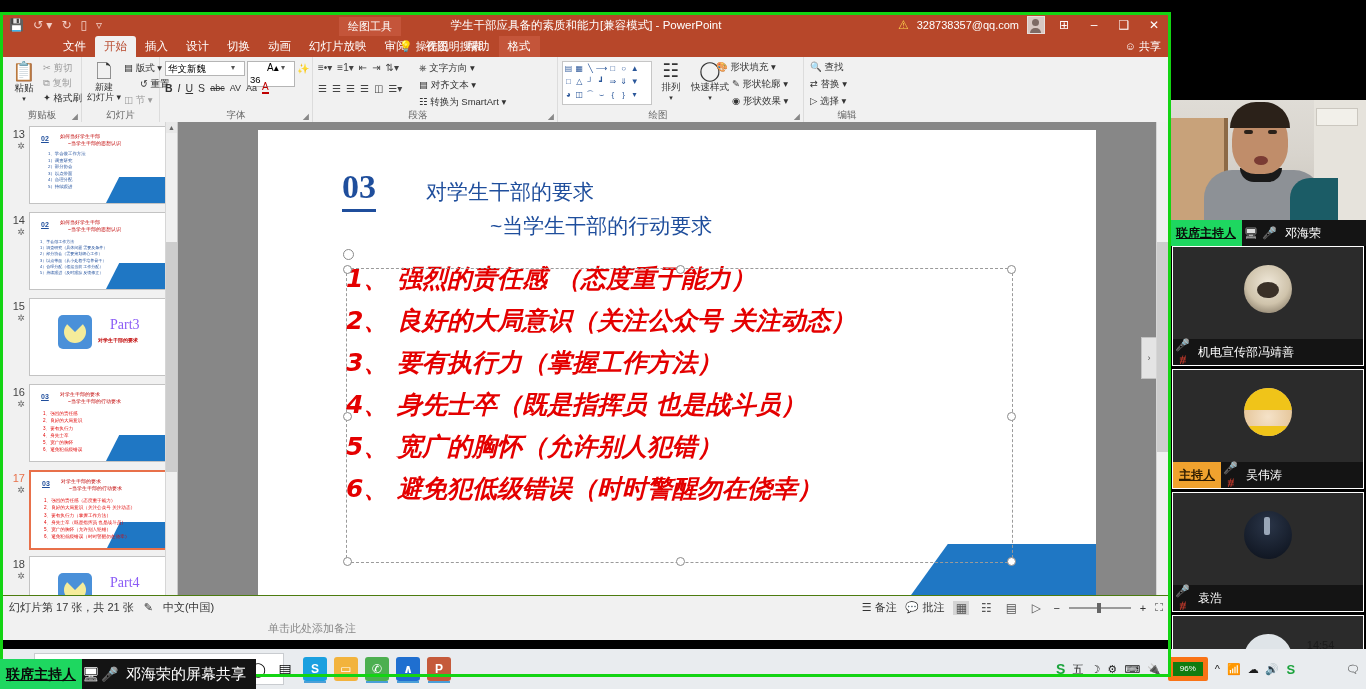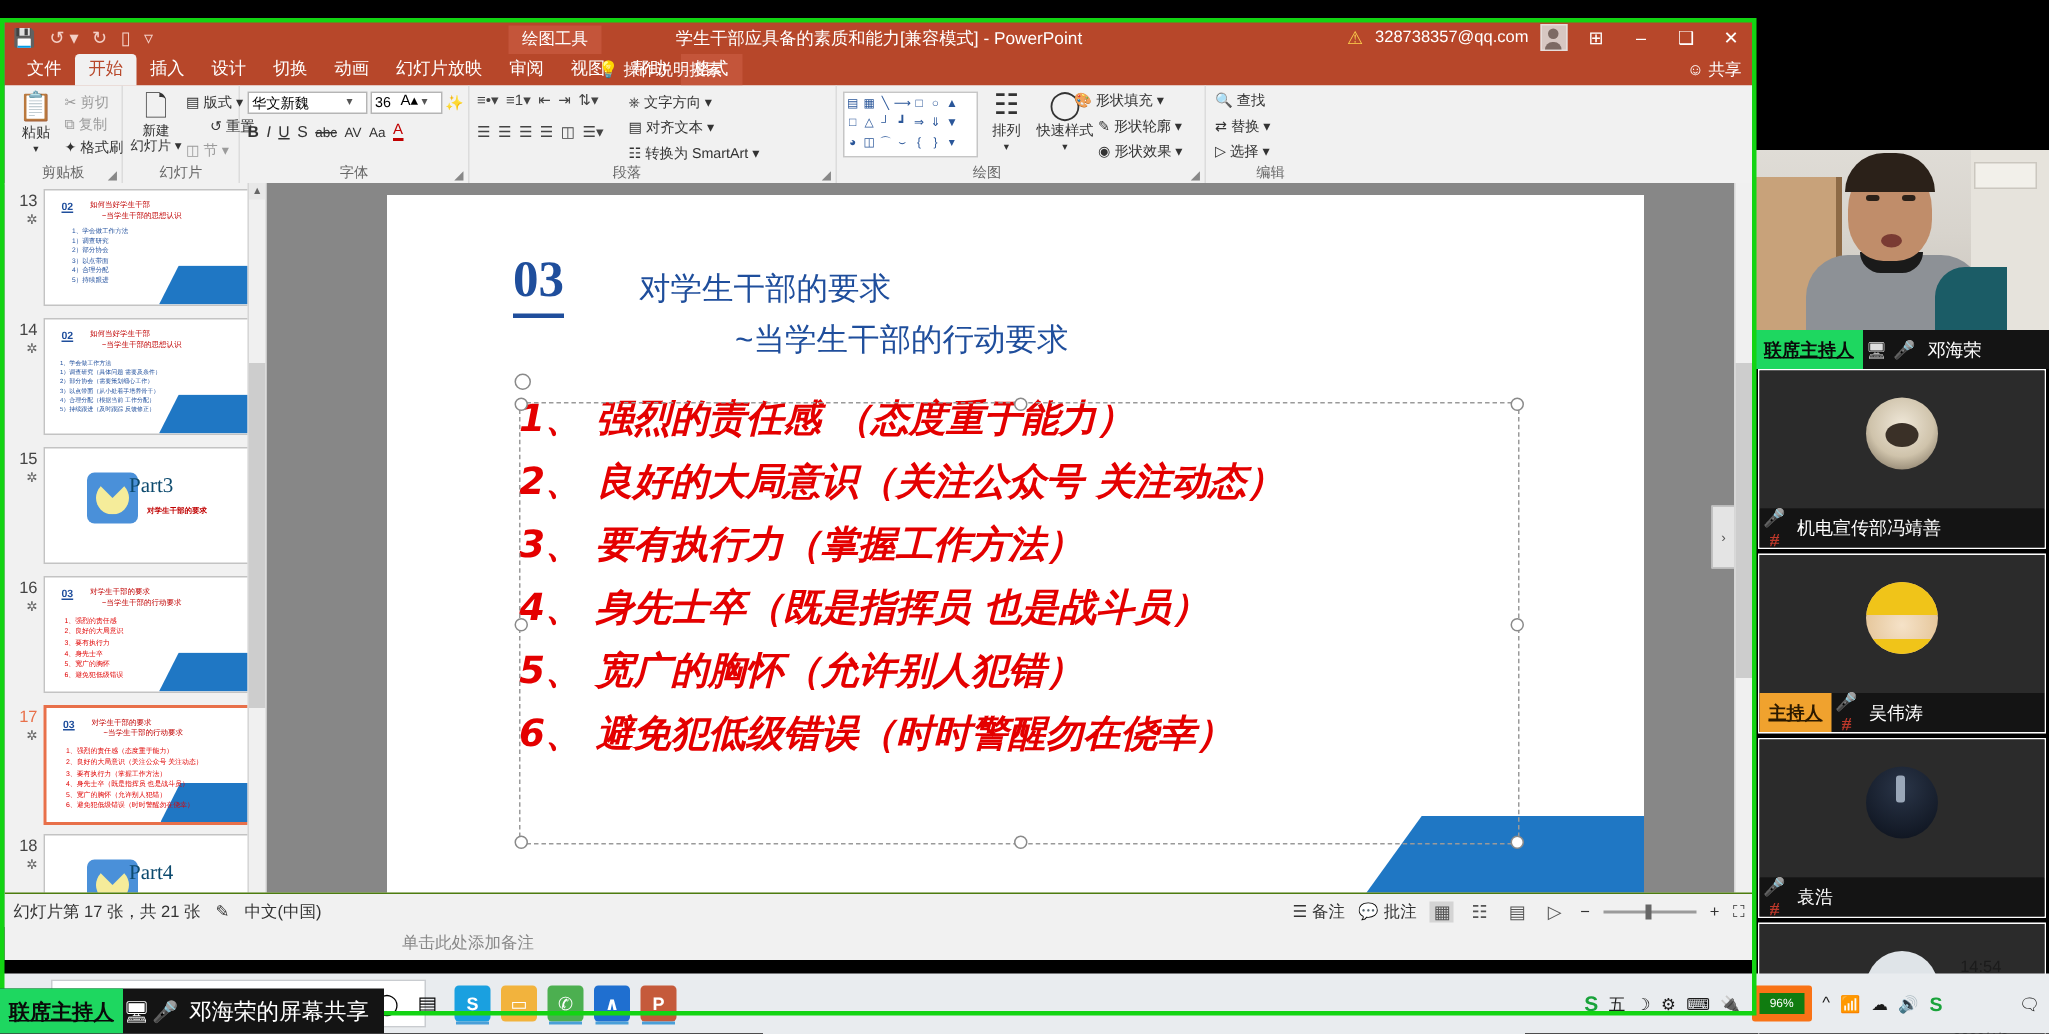--- a/index.html
+++ b/index.html
@@ -19,37 +19,37 @@
   .ctx-tab-label{position:absolute;left:336px;top:3px;width:62px;text-align:center;font-size:11px;color:#fff;background:#c4553a;height:19px;line-height:19px;}
   .wintitle{position:absolute;left:0;right:0;top:4px;text-align:center;font-size:11.5px;color:#fff;}
   .tb-right{position:absolute;right:4px;top:2px;display:flex;align-items:center;gap:8px;font-size:11px;color:#fff;}
   .warn-ico{color:#ffd34d;font-size:12px;}
   .acct{width:16px;height:16px;background:#d7c7c2;border:1px solid #e6dedb;position:relative;}
   .acct:after{content:"";position:absolute;left:4px;top:2px;width:7px;height:7px;border-radius:50%;background:#7d6a64;}
   .acct:before{content:"";position:absolute;left:2px;bottom:0;width:11px;height:5px;border-radius:5px 5px 0 0;background:#7d6a64;}
   .wbtn{width:22px;text-align:center;cursor:default;font-size:12px;}
 
   
-  .tabbar{position:relative;height:21px;background:#b7472a;}
+  .tabbar{position:relative;height:21px;background:#b7472a;padding-left:45px;}
   .tabs{display:flex;align-items:flex-end;height:21px;padding-left:6px;}
   .tab{font-size:11.5px;color:#fff;padding:0 9px;height:21px;line-height:21px;white-space:nowrap;}
   .tab.active{background:#f1f1f1;color:#b7472a;border-radius:3px 3px 0 0;}
   .tab.ctx{background:#c4553a;}
   .tellme{position:absolute;left:396px;top:3px;font-size:11px;color:#fff;display:flex;gap:3px;align-items:center;}
   .share-lnk{position:absolute;right:8px;top:3px;font-size:11px;color:#fff;}
 
   
   .ribbon{position:relative;height:65px;background:#f1f1f1;border-bottom:1px solid #d2d2d2;}
   .grp{position:absolute;top:0;height:65px;border-right:1px solid #dcdcdc;}
   .grp .gtitle{position:absolute;bottom:0;left:0;right:0;text-align:center;font-size:9.5px;color:#666;}
   .bigbtn{position:absolute;text-align:center;font-size:9.5px;color:#333;}
   .bigbtn .gly{display:block;font-size:19px;line-height:21px;}
   .smallitem{position:absolute;font-size:9.5px;color:#333;white-space:nowrap;}
   .fontname{position:absolute;left:0;top:4px;width:80px;height:15px;background:#fff;border:1px solid #b5b5b5;font-size:9.5px;padding:1px 2px;box-sizing:border-box;}
-  .fontsize{position:absolute;left:82px;top:4px;width:48px;height:15px;background:#fff;border:1px solid #b5b5b5;font-size:9.5px;padding:1px 2px;box-sizing:border-box;}
+  .fontsize{position:absolute;left:82px;top:4px;width:48px;height:15px;background:#fff;border:1px solid #b5b5b5;font-size:9.5px;padding:12px 2px;box-sizing:border-box;}
   .fmtrow{position:absolute;left:0;top:24px;display:flex;gap:5px;font-size:10.5px;color:#333;align-items:center;}
   .parrow{position:absolute;display:flex;gap:5px;font-size:10px;color:#444;align-items:center;}
   .shapegrid{position:absolute;left:4px;top:4px;width:88px;height:42px;background:#fff;border:1px solid #c6c6c6;display:grid;grid-template-columns:repeat(8,1fr);grid-auto-rows:13px;font-size:8px;color:#2a5699;align-items:center;justify-items:center;overflow:hidden;}
   .dlg{position:absolute;bottom:1px;right:3px;font-size:8px;color:#888;}
 
   
   .work{position:absolute;left:0;top:108px;right:0;bottom:22px;background:#f1f1f1;}
 
   
   .thumbpane{position:absolute;left:0;top:0;width:174px;bottom:0;background:#f1f1f1;border-right:1px solid #c9c9c9;overflow:hidden;}
@@ -59,21 +59,21 @@
   .thumb{width:136px;height:76px;background:#fff;border:1px solid #c3c3c3;position:relative;overflow:hidden;}
   .thumb.sel{border:2px solid #e8704a;}
   .th-corner{position:absolute;right:0;bottom:0;width:60px;height:26px;background:#1f77c4;clip-path:polygon(22% 0,100% 0,100% 100%,0 100%);}
   .th-03{position:absolute;left:11px;top:8px;font-size:7px;color:#1f4e9c;font-weight:bold;text-decoration:underline;}
   .th-t1{position:absolute;left:30px;top:6px;font-size:5px;color:#c00000;}
   .th-t2{position:absolute;left:38px;top:13px;font-size:5px;color:#c00000;}
   .th-lines{position:absolute;left:13px;top:25px;font-size:4.6px;color:#e00000;line-height:7.3px;}
   .th-blines{position:absolute;left:18px;top:24px;font-size:4.4px;color:#1f4e9c;line-height:6.5px;}
   .th-part{position:absolute;left:28px;top:16px;width:34px;height:34px;background:#4a90d9;border-radius:5px;}
   .th-part:after{content:"";position:absolute;left:6px;top:6px;width:22px;height:22px;border-radius:50%;background:#f5ec9a;clip-path:polygon(50% 50%,100% 0,100% 100%,0 100%,0 0);}
-  .th-partlbl{position:absolute;left:56px;top:18px;font-size:14px;color:#0c4a6e;font-family:"Liberation Serif",serif;}
+  .th-partlbl{position:absolute;left:80px;top:18px;font-size:14px;color:#8b5cf6;font-family:"Liberation Serif",serif;}
   .th-partsub{position:absolute;left:68px;top:38px;font-size:5px;color:#c00000;font-weight:bold;}
   .scrollbar{position:absolute;right:0;top:0;width:11px;bottom:0;background:#f0f0f0;border-left:1px solid #d6d6d6;}
   .sb-arrow{height:11px;text-align:center;font-size:7px;color:#666;background:#e8e8e8;line-height:11px;}
   .sb-thumb{position:absolute;left:0;right:0;top:120px;height:230px;background:#cdcdcd;}
 
   
   .canvaspane{position:absolute;left:175px;top:0;right:0;bottom:0;background:#878787;}
   .slide{position:absolute;left:80px;top:8px;width:838px;height:472px;background:#fff;overflow:hidden;}
   .s-03{position:absolute;left:84px;top:38px;font-size:34px;color:#1f4e9c;font-weight:bold;font-family:"Liberation Serif",serif;border-bottom:3px solid #1f4e9c;padding-bottom:3px;}
   .s-t1{position:absolute;left:168px;top:48px;font-size:21px;color:#1f4e9c;}

